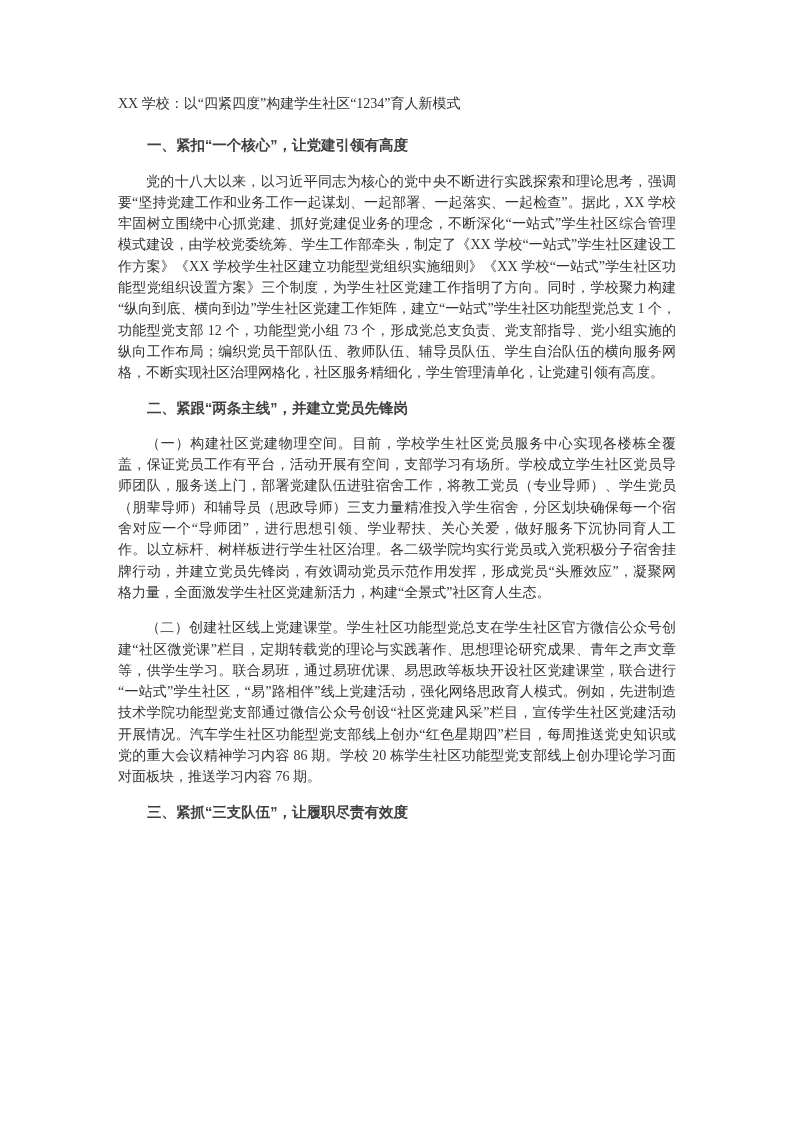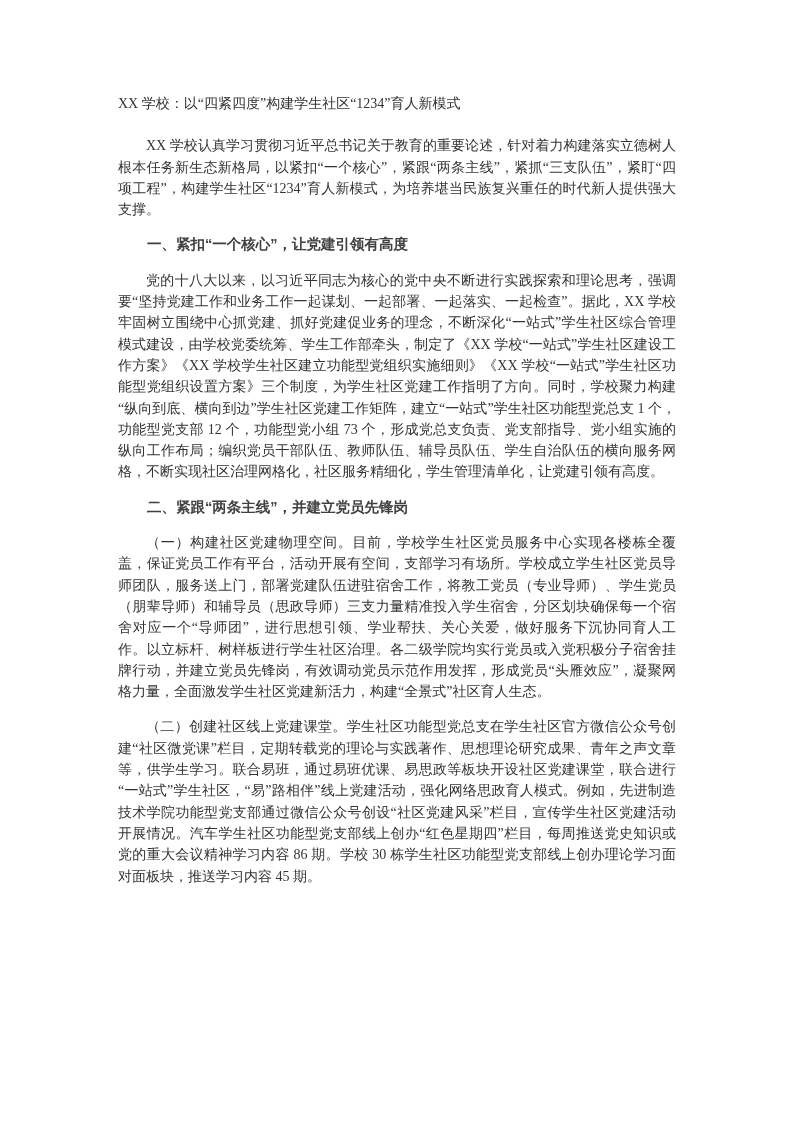--- a/index.html
+++ b/index.html
@@ -40,25 +40,25 @@
     color: #404040;
     font-family: "Liberation Sans", "DejaVu Sans", sans-serif;
   }
 </style>
 </head>
 <body>
 
 <div class="page">
   <p class="doc-title">XX 学校：以“四紧四度”构建学生社区“1234”育人新模式</p>
 
-  <p class="body-para">XX 学校认真学习贯彻习近平总书记关于教育的重要论述，针对着力构建落实立德树人根本任务新生态新格局，以紧扣“一个核心”，紧跟“两条主线”，紧抓“三支队伍”，紧盯“四项工程”，构建学生社区“1234”育人新模式，为培养堪当民族复兴重任的时代新人提供强大支撑。</p>
 
   <h2 class="section-heading">一、紧扣“一个核心”，让党建引领有高度</h2>
 
   <p class="body-para">党的十八大以来，以习近平同志为核心的党中央不断进行实践探索和理论思考，强调要“坚持党建工作和业务工作一起谋划、一起部署、一起落实、一起检查”。据此，XX 学校牢固树立围绕中心抓党建、抓好党建促业务的理念，不断深化“一站式”学生社区综合管理模式建设，由学校党委统筹、学生工作部牵头，制定了《XX 学校“一站式”学生社区建设工作方案》《XX 学校学生社区建立功能型党组织实施细则》《XX 学校“一站式”学生社区功能型党组织设置方案》三个制度，为学生社区党建工作指明了方向。同时，学校聚力构建“纵向到底、横向到边”学生社区党建工作矩阵，建立“一站式”学生社区功能型党总支 1 个，功能型党支部 12 个，功能型党小组 73 个，形成党总支负责、党支部指导、党小组实施的纵向工作布局；编织党员干部队伍、教师队伍、辅导员队伍、学生自治队伍的横向服务网格，不断实现社区治理网格化，社区服务精细化，学生管理清单化，让党建引领有高度。</p>
 
   <h2 class="section-heading">二、紧跟“两条主线”，并建立党员先锋岗</h2>
 
   <p class="body-para">（一）构建社区党建物理空间。目前，学校学生社区党员服务中心实现各楼栋全覆盖，保证党员工作有平台，活动开展有空间，支部学习有场所。学校成立学生社区党员导师团队，服务送上门，部署党建队伍进驻宿舍工作，将教工党员（专业导师）、学生党员（朋辈导师）和辅导员（思政导师）三支力量精准投入学生宿舍，分区划块确保每一个宿舍对应一个“导师团”，进行思想引领、学业帮扶、关心关爱，做好服务下沉协同育人工作。以立标杆、树样板进行学生社区治理。各二级学院均实行党员或入党积极分子宿舍挂牌行动，并建立党员先锋岗，有效调动党员示范作用发挥，形成党员“头雁效应”，凝聚网格力量，全面激发学生社区党建新活力，构建“全景式”社区育人生态。</p>
 
-  <p class="body-para">（二）创建社区线上党建课堂。学生社区功能型党总支在学生社区官方微信公众号创建“社区微党课”栏目，定期转载党的理论与实践著作、思想理论研究成果、青年之声文章等，供学生学习。联合易班，通过易班优课、易思政等板块开设社区党建课堂，联合进行“一站式”学生社区，“易”路相伴”线上党建活动，强化网络思政育人模式。例如，先进制造技术学院功能型党支部通过微信公众号创设“社区党建风采”栏目，宣传学生社区党建活动开展情况。汽车学生社区功能型党支部线上创办“红色星期四”栏目，每周推送党史知识或党的重大会议精神学习内容 86 期。学校 30 栋学生社区功能型党支部线上创办理论学习面对面板块，推送学习内容 45 期。</p>
+  <p class="body-para">（二）创建社区线上党建课堂。学生社区功能型党总支在学生社区官方微信公众号创建“社区微党课”栏目，定期转载党的理论与实践著作、思想理论研究成果、青年之声文章等，供学生学习。联合易班，通过易班优课、易思政等板块开设社区党建课堂，联合进行“一站式”学生社区，“易”路相伴”线上党建活动，强化网络思政育人模式。例如，先进制造技术学院功能型党支部通过微信公众号创设“社区党建风采”栏目，宣传学生社区党建活动开展情况。汽车学生社区功能型党支部线上创办“红色星期四”栏目，每周推送党史知识或党的重大会议精神学习内容 86 期。学校 20 栋学生社区功能型党支部线上创办理论学习面对面板块，推送学习内容 76 期。</p>
 
+  <h2 class="section-heading">三、紧抓“三支队伍”，让履职尽责有效度</h2>
 </div>
 
 </body></html>

